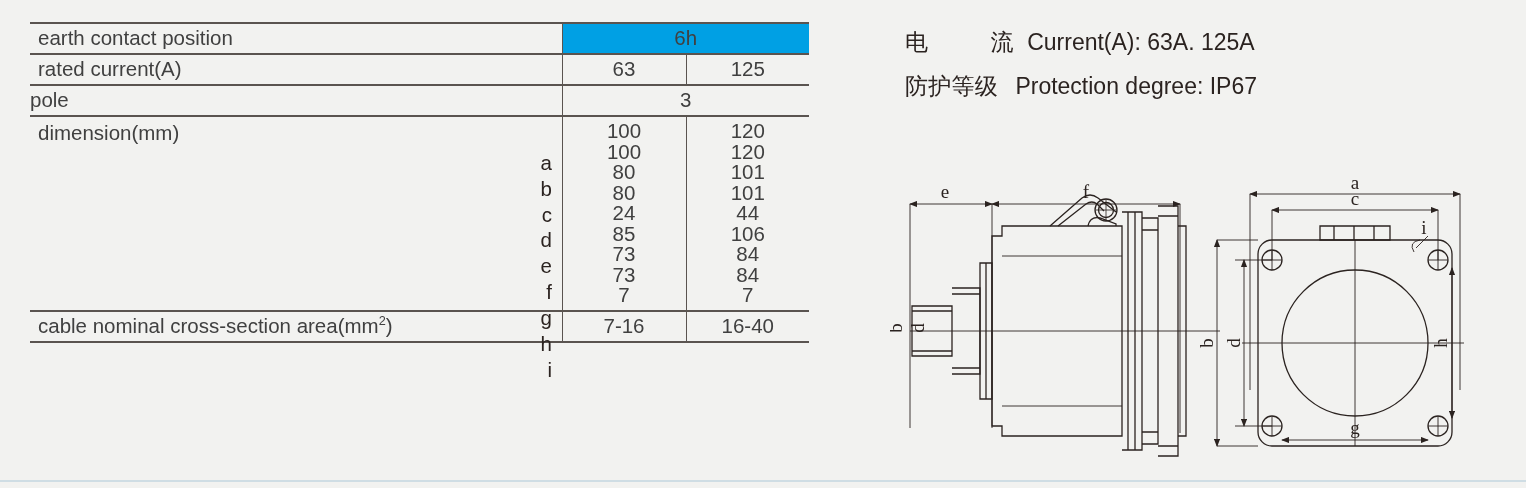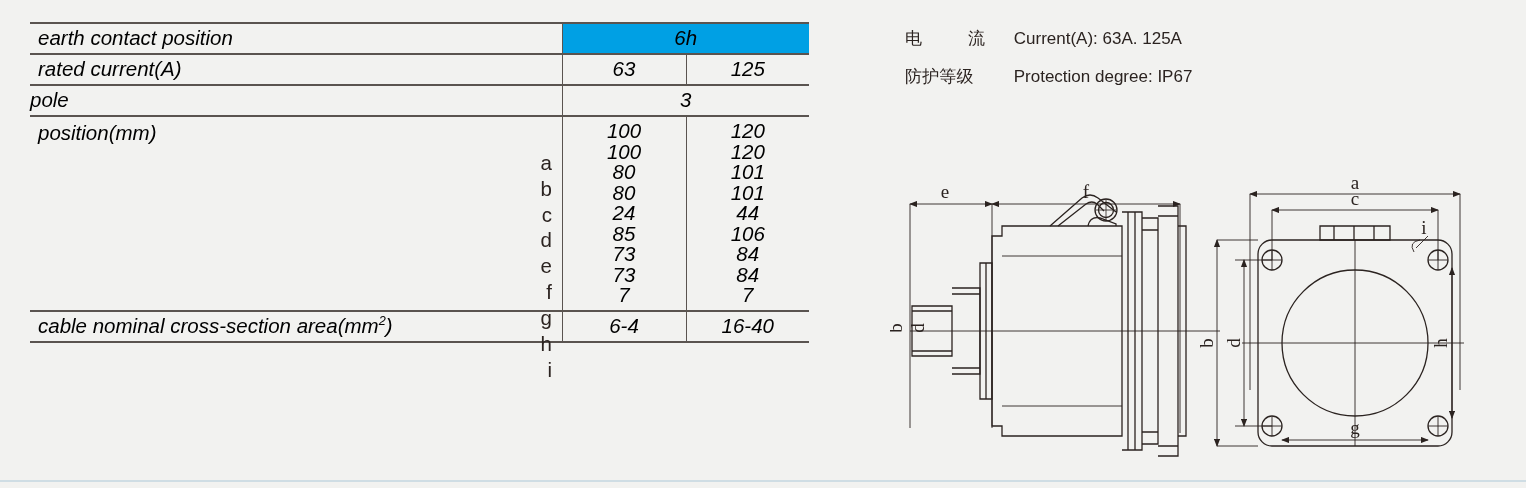--- a/index.html
+++ b/index.html
@@ -22,24 +22,23 @@
     position: absolute;
     left: 30px; top: 22px;
     width: 779px;
     border-collapse: collapse;
     table-layout: fixed;
   }
   #spec-table td {
     border: none;
     padding: 0;
     font-size: 20.5px;
-    color: #000000;
+    color: #404040;
     vertical-align: middle;
     line-height: 1.0;
-    font-style: italic;
   }
   .rule-top    { border-top: 2px solid #5a5450 !important; }
   .rule-bottom { border-bottom: 2px solid #5a5450 !important; }
   .vdiv-l { border-left: 1.6px solid #5a5450 !important; }
   .vdiv-r { border-right: 1.6px solid #5a5450 !important; margin-left: 33px; }
 
   .cell-label {
     text-align: left;
     padding-left: 8px !important;
   }
@@ -64,21 +63,21 @@
   }
   sup { font-size: 0.62em; vertical-align: super; }
 
   
   #spec-text {
     position: absolute;
     left: 905px; top: 30px;
     width: 600px;
   }
   .spec-line {
-    font-size: 17px;
+    font-size: 23px;
     color: #2b2320;
     margin-bottom: 19px;
     white-space: nowrap;
     line-height: 1.1;
   }
   .cn-wide {
     letter-spacing: 0.32em;
     display: inline-block;
     min-width: 104px;
   }
@@ -129,21 +128,21 @@
         <td class="cell-val rule-bottom vdiv-l vdiv-r row-h">63</td>
         <td class="cell-val rule-bottom row-h">125</td>
       </tr>
 
       <tr>
         <td class="cell-sub rule-bottom row-h">pole</td>
         <td class="cell-val rule-bottom vdiv-l row-h" colspan="2">3</td>
       </tr>
 
       <tr>
-        <td class="cell-label rule-bottom" style="vertical-align:top; padding-top:6px !important;">position(mm)</td>
+        <td class="cell-label rule-bottom" style="vertical-align:top; padding-top:6px !important;">dimension(mm)</td>
         <td class="dim-col rule-bottom vdiv-l vdiv-r" style="padding:4px 0 4px 0 !important;">
           <div id="col63">
               <div>100</div>
               <div>100</div>
               <div>80</div>
               <div>80</div>
               <div>24</div>
               <div>85</div>
               <div>73</div>
               <div>73</div>
@@ -162,21 +161,21 @@
               <div>84</div>
               <div>7</div>
             </div>
         </td>
       </tr>
 
       <tr>
         <td class="cell-label rule-bottom row-h">
           <span>cable nominal cross-section area(mm</span><sup>2</sup><span>)</span>
         </td>
-        <td class="cell-val rule-bottom vdiv-l vdiv-r row-h">6-4</td>
+        <td class="cell-val rule-bottom vdiv-l vdiv-r row-h">7-16</td>
         <td class="cell-val rule-bottom row-h">16-40</td>
       </tr>
     </tbody>
   </table>
 
   <div style="position:absolute; left:30px; top:150px; width:532px; text-align:right; padding-right:10px; font-size:20.5px; line-height:1.26;" id="dimletters">
       <div>a</div>
       <div>b</div>
       <div>c</div>
       <div>d</div>

